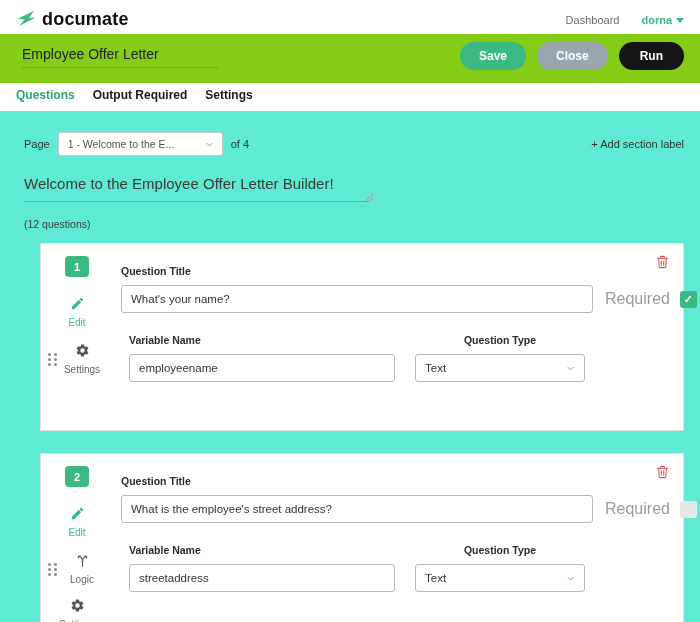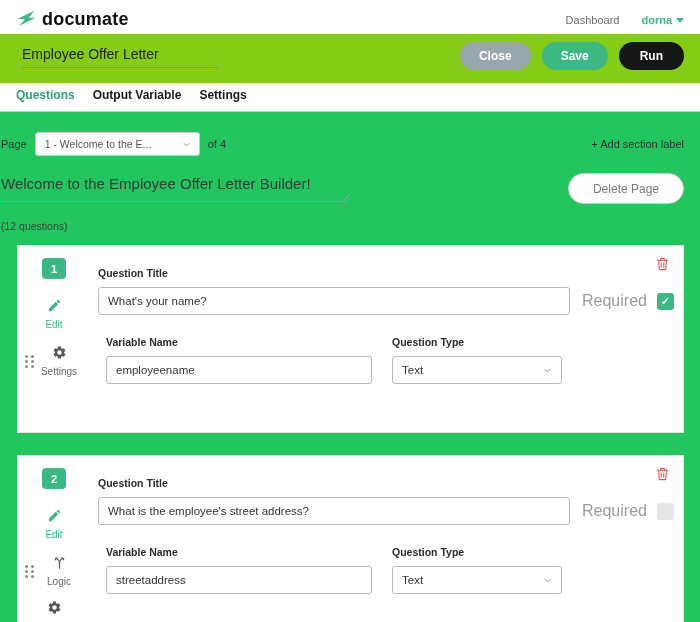--- a/index.html
+++ b/index.html
@@ -24,21 +24,21 @@
   .btn-close { background:#9AA6AD; }
   .btn-save { background:#3CB983; }
   .btn-run { background:#161616; padding:0 21px; }
 
   
   .tabs { display:flex; gap:18px; padding:0 16px; border-bottom:1px solid #c6c6c6; background:#fff; }
   .tab { font-size:12px; font-weight:bold; color:#1a1a1a; padding:5px 0 9px 0; cursor:pointer; }
   .tab.active { color:#2FA374; }
 
   
-  .content { flex:1; background:#22c55e; padding:20px 16px 0 1px; overflow:hidden; }
+  .content { flex:1; background:#5eead4; padding:20px 16px 0 24px; overflow:hidden; }
 
   .page-bar { display:flex; align-items:center; justify-content:space-between; }
   .page-bar-left { display:flex; align-items:center; font-size:11px; color:#333; }
   .select-box { display:flex; align-items:center; justify-content:space-between; width:165px; height:24px; background:#fff; border:1px solid #c9c9c9; border-radius:3px; padding:0 7px 0 9px; margin:0 8px; font-size:10.5px; color:#555; cursor:pointer; }
   .select-box svg, .type-select svg { width:11px; height:11px; }
   .add-section { font-size:11px; color:#333; cursor:pointer; }
 
   .section-row { display:flex; align-items:flex-start; justify-content:space-between; margin-top:17px; }
   .section-title-wrap { position:relative; }
   .section-title-input { width:346px; border:none; border-bottom:1px solid #9a9a9a; background:transparent; font-size:15px; color:#3a3a3a; padding:2px 0 9px 0; outline:none; font-family:inherit; }
@@ -74,21 +74,21 @@
   .qtitle-row { display:flex; align-items:center; }
   .qtitle-row .text-input { width:472px; flex:0 0 472px; }
   .required-wrap { display:flex; align-items:center; gap:10px; margin-left:auto; padding-left:12px; }
   .required-label { font-size:16px; color:#9a9a9a; }
   .checkbox { width:17px; height:17px; border-radius:3px; background:#e6e6e6; display:flex; align-items:center; justify-content:center; cursor:pointer; }
   .checkbox.checked { background:#3CB983; }
   .checkbox.checked::after { content:"\2713"; color:#fff; font-size:11px; font-weight:bold; }
 
   .two-col { display:flex; gap:20px; margin-top:21px;margin-left:8px; }
   .col-var { width:266px; }
-  .col-type { width:170px; }
+  .col-type { width:170px;text-align:center; }
   .type-select { display:flex; align-items:center; justify-content:space-between; height:28px; border:1px solid #b9b9b9; border-radius:3px; background:#fff; font-size:11.5px; color:#333; padding:0 8px 0 9px; cursor:pointer; }
 
   .trash-btn { position:absolute; top:10px; right:13px; background:none; border:none; cursor:pointer; padding:0; line-height:0; }
   .trash-btn svg { width:15px; height:16px; }
 </style>
 </head>
 <body>
 
 <div class="app">
 
@@ -104,29 +104,29 @@
       <span class="user-menu">
         <span>dorna</span>
         <i class="caret-down"></i>
       </span>
     </nav>
   </header>
 
   <div class="title-row">
     <input class="doc-title-input" type="text" value="Employee Offer Letter" style="">
     <div class="actions">
+      <button class="btn btn-save">Save</button>
       <button class="btn btn-close">Close</button>
-      <button class="btn btn-save">Save</button>
       <button class="btn btn-run">Run</button>
     </div>
   </div>
 
   <nav class="tabs">
     <div class="tab active">Questions</div>
-    <div class="tab">Output Variable</div>
+    <div class="tab">Output Required</div>
     <div class="tab">Settings</div>
   </nav>
 
   <main class="content">
 
     <div class="page-bar">
       <div class="page-bar-left">
         <span>Page</span>
         <div class="select-box">
           <span>1 - Welcome to the E...</span>
@@ -142,21 +142,20 @@
     <div class="section-row">
       <div class="section-title-wrap">
         <input class="section-title-input" type="text" value="Welcome to the Employee Offer Letter Builder!" style="">
         <span class="resize-handle">
           <svg viewBox="0 0 9 9" fill="none" stroke-width="1">
               <line x1="1" y1="8" x2="8" y2="1"></line>
               <line x1="5" y1="8" x2="8" y2="5"></line>
             </svg>
         </span>
       </div>
-      <button class="btn-delete-page">Delete Page</button>
     </div>
 
     <div class="q-count">(12 questions)</div>
 
     <section class="card card-1">
       <div class="rail">
         <div class="badge">1</div>
         <div class="rail-action edit">
           <svg viewBox="0 0 24 24">
               <path d="M3 17.25V21h3.75L17.8 9.94l-3.75-3.75L3 17.25zM20.7 7.04c.39-.39.39-1.02 0-1.41l-2.34-2.34a.996.996 0 0 0-1.41 0l-1.83 1.83 3.75 3.75 1.83-1.83z"></path>

